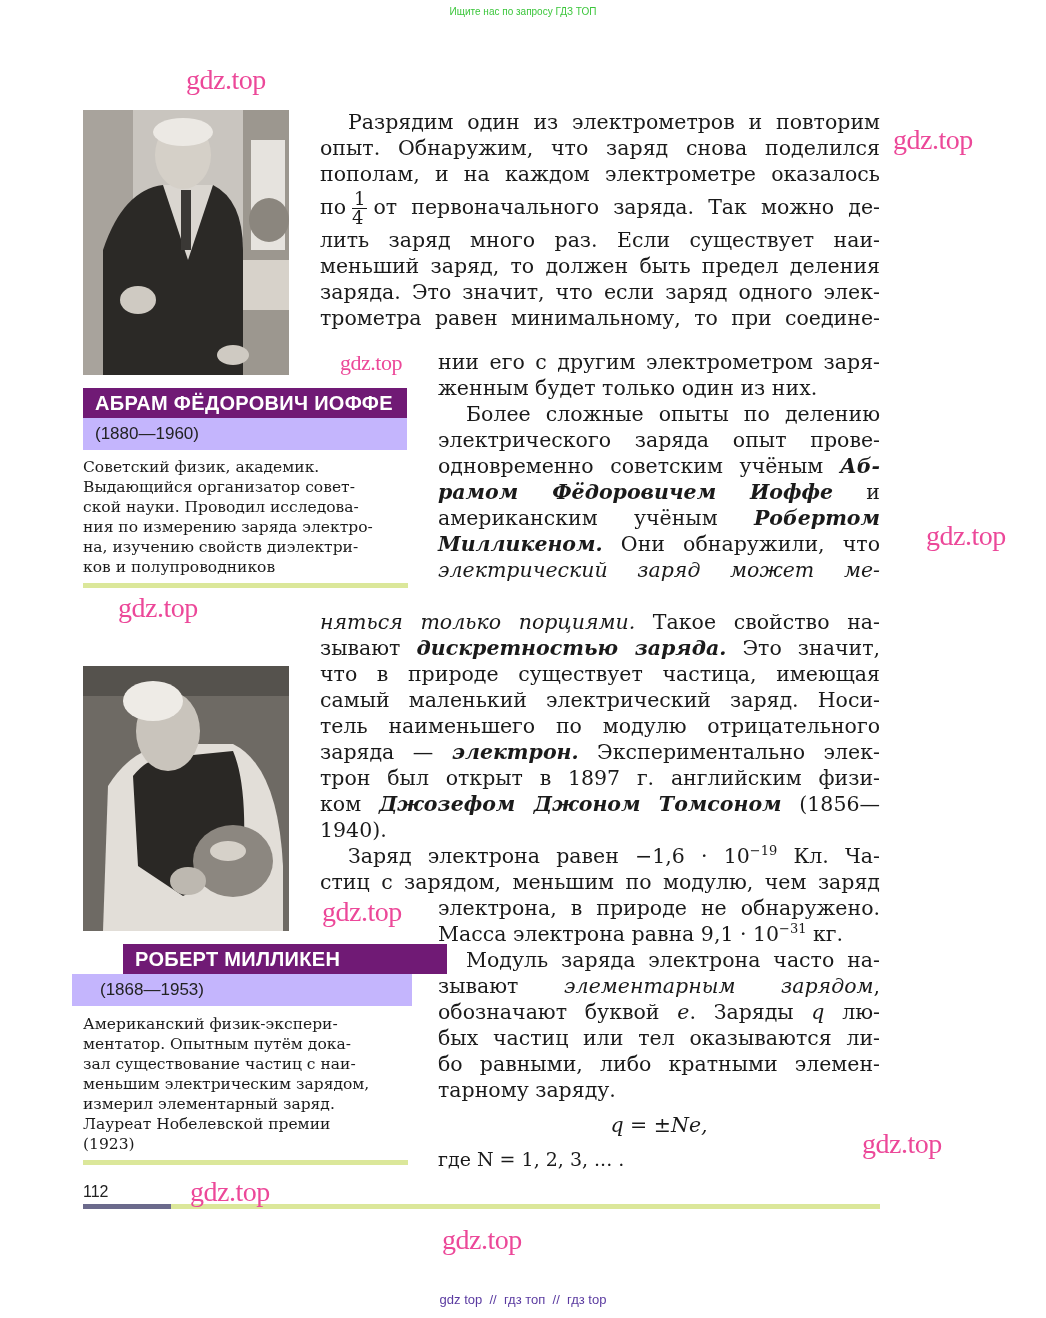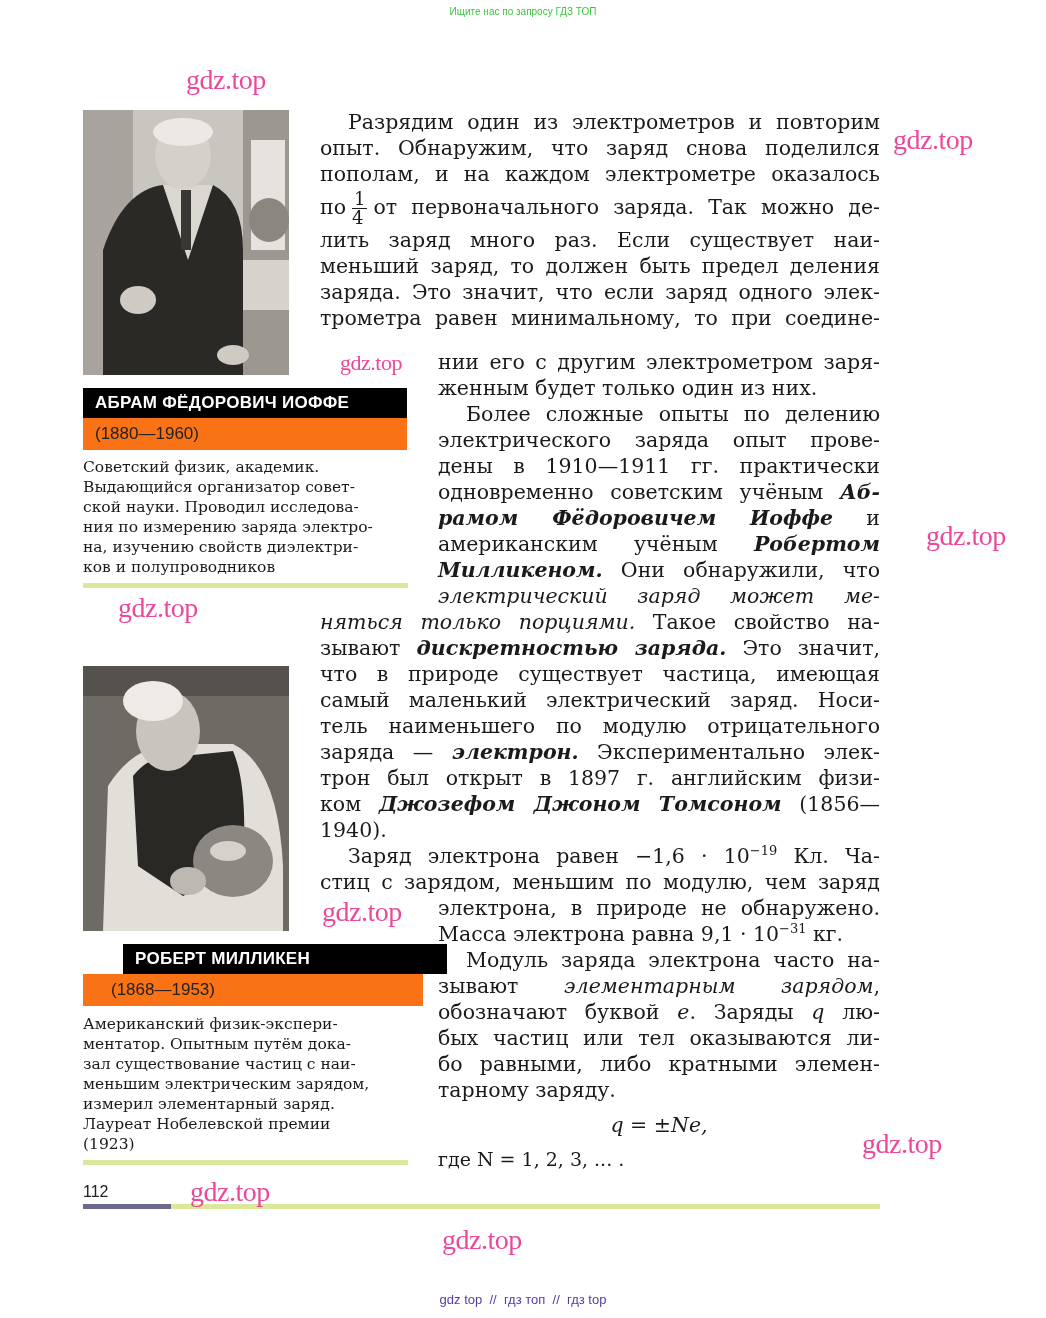--- a/index.html
+++ b/index.html
@@ -4,24 +4,24 @@
 <style>
   html, body { margin: 0; padding: 0; background: #ffffff; }
   body { width: 1046px; height: 1318px; position: relative; overflow: hidden; }
   .abs { position: absolute; }
   .banner { top: 6px; left: 0; width: 1046px; text-align: center; color: #3cc63c;
             font-family: "Liberation Sans", sans-serif; font-size: 10px; }
   .wm { font-family: Liberation Serif, serif; color: #ec4899; font-size: 28px; letter-spacing: -0.5px; line-height: 1; }
   .wm-small { font-size: 22px; }
   .photo { background: #b9b4ad; overflow: hidden; }
   .photo svg { display: block; }
-  .name-bar { background: #000000; color: #fff; font-family: "Liberation Sans", sans-serif;
-              font-weight: bold; font-size: 17px; padding: 0 12px; height: 30px; line-height: 30px;
+  .name-bar { background: #701a75; color: #fff; font-family: "Liberation Sans", sans-serif;
+              font-weight: bold; font-size: 20px; padding: 0 12px; height: 30px; line-height: 30px;
               letter-spacing: 0.3px; }
-  .years-bar { background: #f97316; color: #222; font-family: "Liberation Sans", sans-serif;
+  .years-bar { background: #c4b5fd; color: #222; font-family: "Liberation Sans", sans-serif;
                font-size: 17px; padding: 0 12px; height: 32px; line-height: 32px; }
   .bio { font-family: "DejaVu Serif", serif; font-size: 15.5px; line-height: 20px; color: #1a1a1a; }
   .green-rule { height: 5px; background: #dbe79a; }
   .main { font-family: "DejaVu Serif", serif; font-size: 20.5px; line-height: 26px; color: #1a1a1a;
           text-align: justify; }
   .line { display: block; white-space: nowrap; text-align-last: justify; }
   .line.last { text-align-last: left; }
   .ind { text-indent: 28px; }
   .bi { font-style: italic; font-weight: bold; }
   .it { font-style: italic; }
@@ -75,21 +75,21 @@
     <path d="M50 110 Q70 85 100 90 L150 85 Q165 120 160 200 L100 230 L55 200 Z" fill="#2a2825"></path>
     <ellipse cx="85" cy="65" rx="32" ry="40" fill="#c9c4bc"></ellipse>
     <ellipse cx="70" cy="35" rx="30" ry="20" fill="#eeebe6"></ellipse>
     <ellipse cx="150" cy="195" rx="40" ry="36" fill="#8c8780"></ellipse>
     <ellipse cx="145" cy="185" rx="18" ry="10" fill="#d6d1c9"></ellipse>
     <ellipse cx="105" cy="215" rx="18" ry="14" fill="#bdb8b0"></ellipse>
   </svg>
 </div>
 
 <div class="abs name-bar" style="left:83px;top:944px;width:300px;margin-left:40px;">РОБЕРТ МИЛЛИКЕН</div>
-<div class="abs years-bar" style="left:83px;top:974px;width:300px;padding-left:28px;">(1868—1953)</div>
+<div class="abs years-bar" style="left:72px;top:974px;width:300px;padding-left:28px;">(1868—1953)</div>
 <div class="abs bio" style="left:83px;top:1014px;width:325px;">
   <div>Американский физик-экспери-</div>
   <div>ментатор. Опытным путём дока-</div>
   <div>зал существование частиц с наи-</div>
   <div>меньшим электрическим зарядом,</div>
   <div>измерил элементарный заряд.</div>
   <div>Лауреат Нобелевской премии</div>
   <div>(1923)</div>
 </div>
 <div class="abs green-rule" style="left:83px;top:1160px;width:325px;"></div>
@@ -105,21 +105,20 @@
   <span class="line">меньший заряд, то должен быть предел деления</span>
   <span class="line">заряда. Это значит, что если заряд одного элек-</span>
   <span class="line">трометра равен минимальному, то при соедине-</span>
 </div>
 
 <div class="abs main" style="left:438px;top:349px;width:442px;">
   <span class="line">нии его с другим электрометром заря-</span>
   <span class="line last">женным будет только один из них.</span>
   <span class="line ind">Более сложные опыты по делению</span>
   <span class="line">электрического заряда опыт прове-</span>
-  <span class="line">дены в 1910—1911 гг. практически</span>
   <span class="line"><span>одновременно советским учёным </span><span class="bi">Аб-</span></span>
   <span class="line"><span class="bi">рамом Фёдоровичем Иоффе</span><span> и</span></span>
   <span class="line"><span>американским учёным </span><span class="bi">Робертом</span></span>
   <span class="line"><span class="bi">Милликеном.</span><span> Они обнаружили, что</span></span>
   <span class="line it">электрический заряд может ме-</span>
 </div>
 
 <div class="abs main" style="left:320px;top:609px;width:560px;">
   <span class="line"><span class="it">няться только порциями.</span><span> Такое свойство на-</span></span>
   <span class="line"><span>зывают </span><span class="bi">дискретностью заряда.</span><span> Это значит,</span></span>

